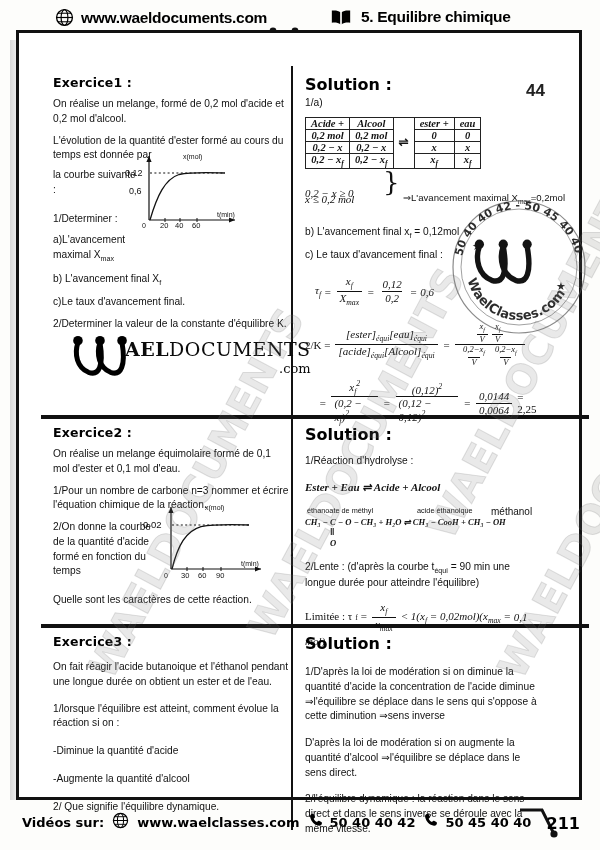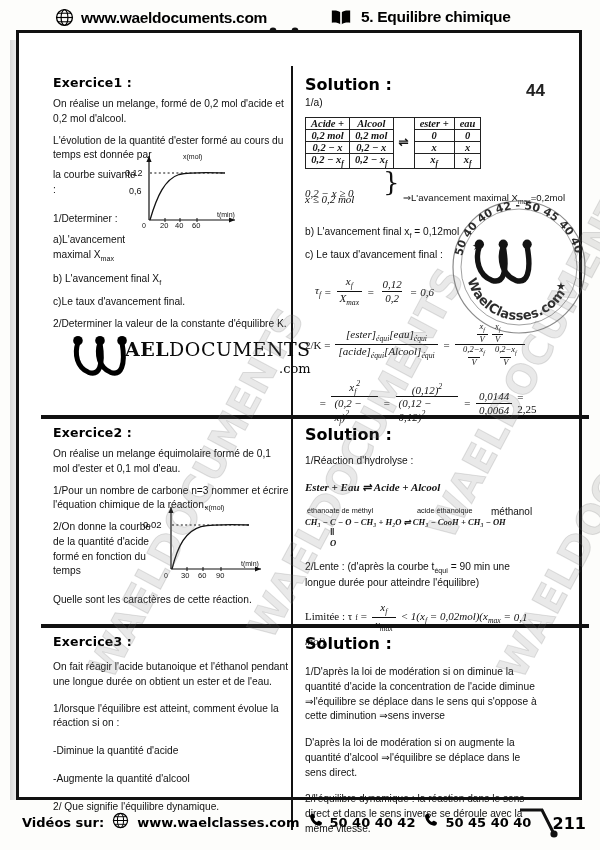--- a/index.html
+++ b/index.html
@@ -182,21 +182,21 @@
     position: absolute; left: 0; top: 808px; width: 600px; height: 40px;
   }
   .footer-inner {
     position: absolute; left: 22px; top: 4px;
     display: flex; align-items: center; gap: 8px;
     font-family: "DejaVu Sans", sans-serif;
     font-weight: bold; font-size: 13px; color: #000;
   }
   .phone-item { display: flex; align-items: center; gap: 5px; }
   .pagenum-bot {
-    position: absolute; right: 14px; top: 6px;
+    position: absolute; right: 20px; top: 6px;
     font-family: "DejaVu Sans", sans-serif;
     font-weight: bold; font-size: 16px; color: #000;
   }
   .footer-notch { position: absolute; left: 520px; top: 0px; }
 </style>
 </head>
 <body>
 
 <div class="page">
 

